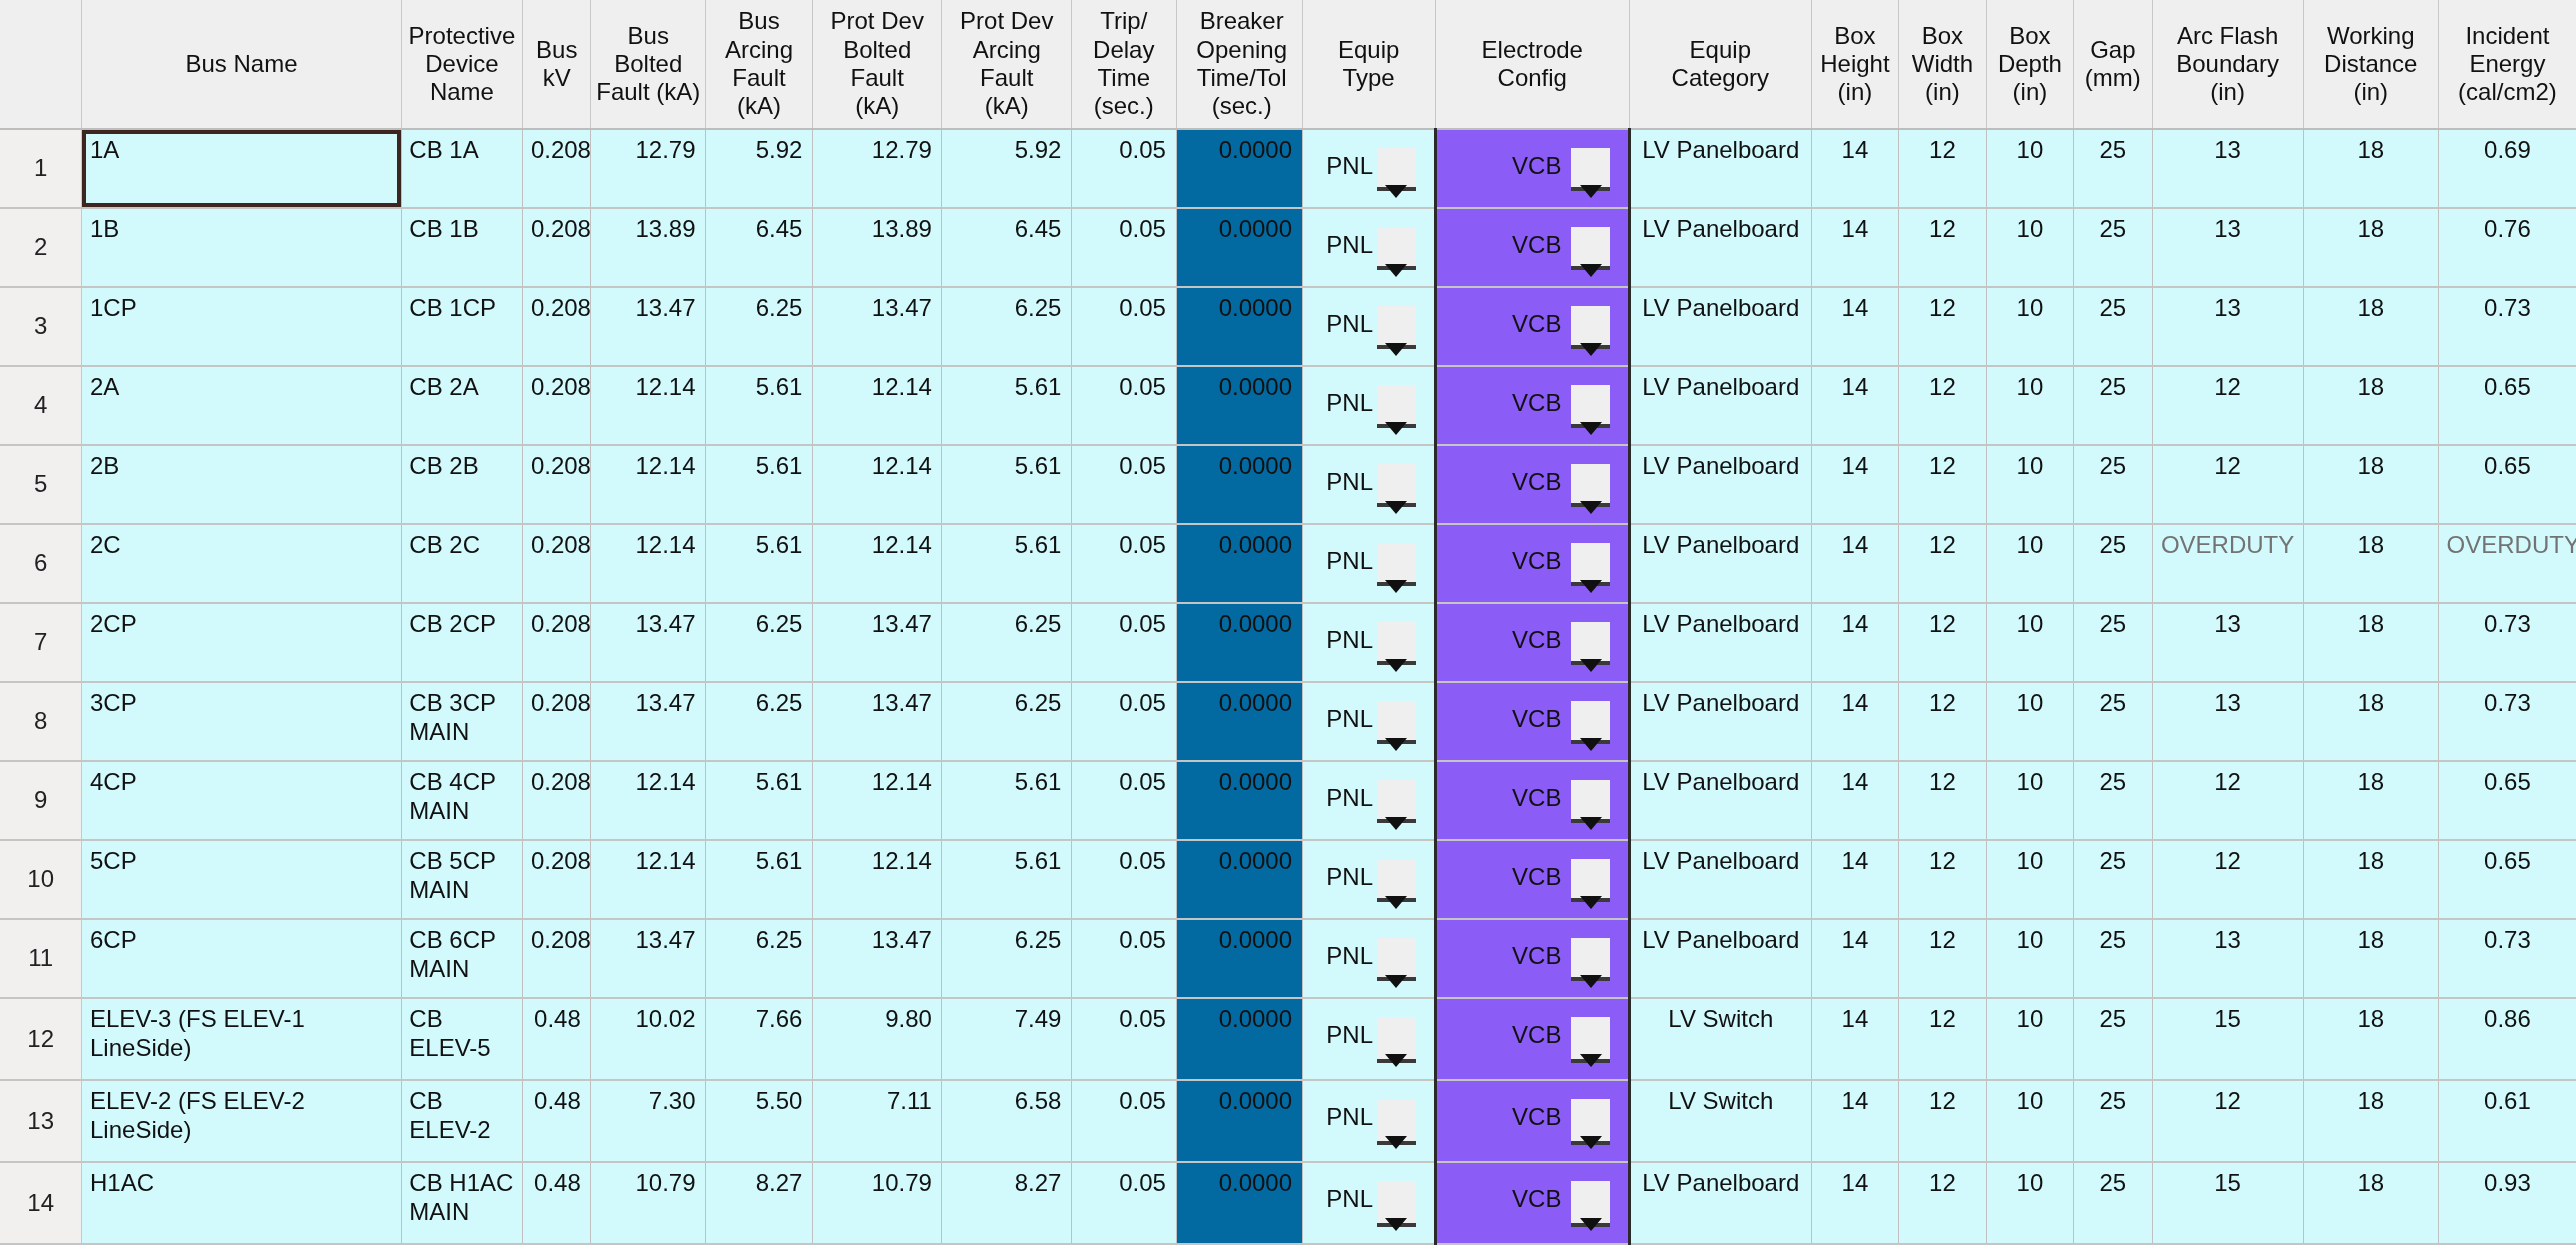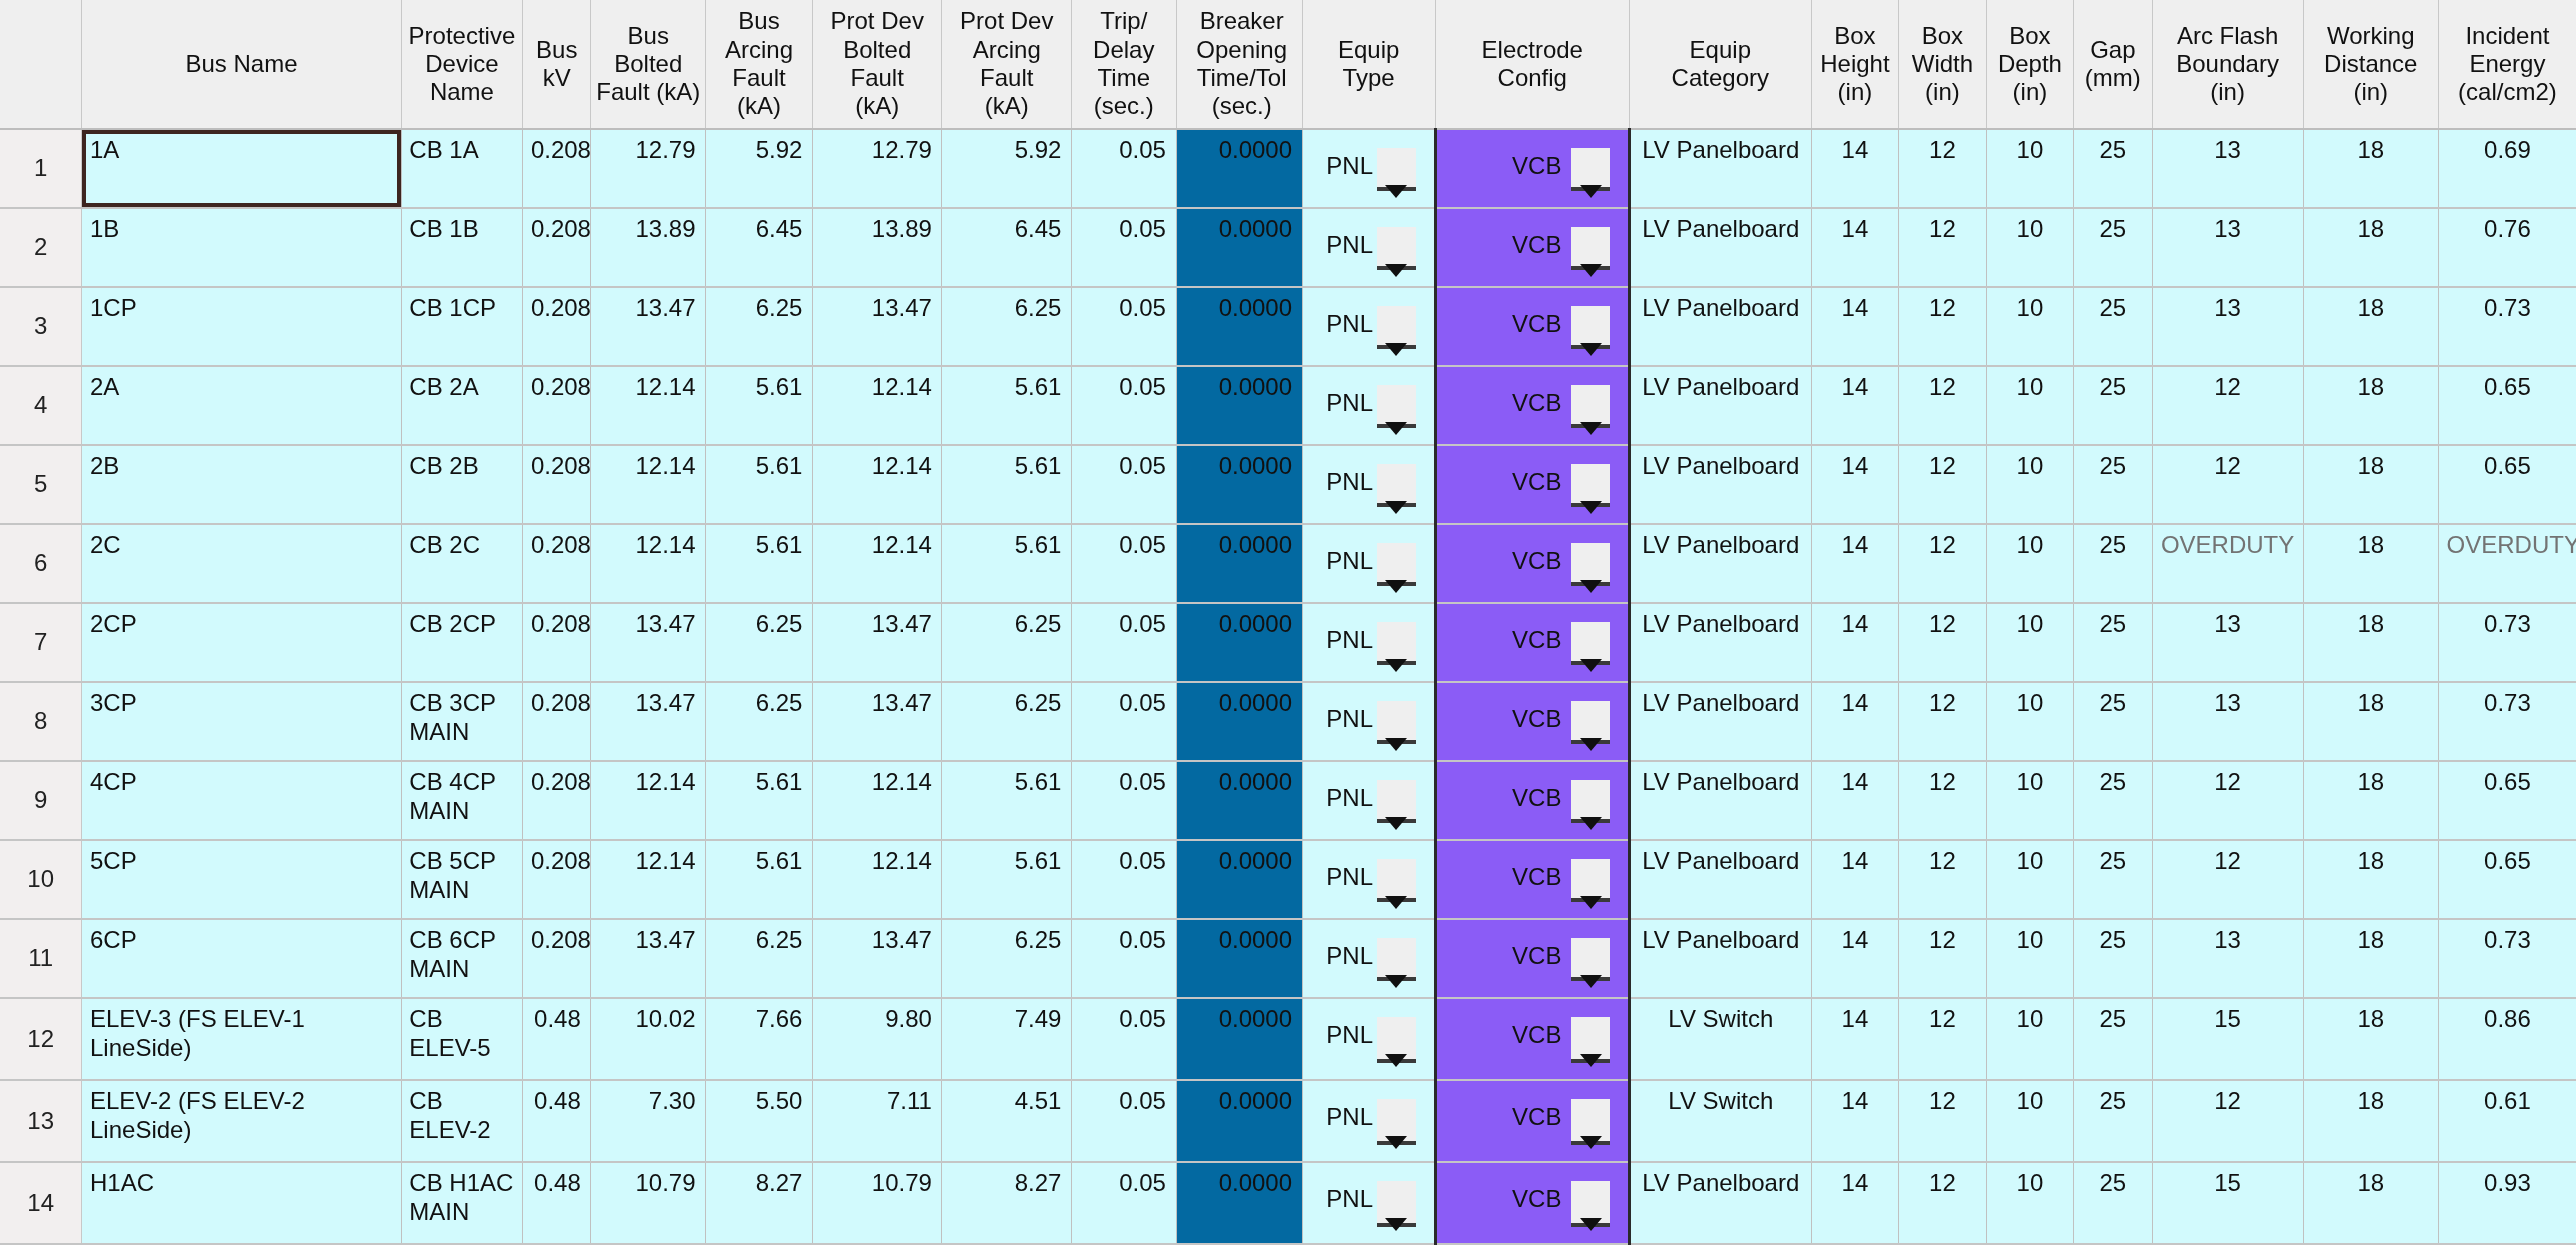--- a/index.html
+++ b/index.html
@@ -659,21 +659,21 @@
           <td class="ctr lastcol">0.86</td>
         </tr>
         <tr class="short">
           <td class="rowhdr">13</td>
           <td class="left">ELEV-2 (FS ELEV-2 LineSide)</td>
           <td class="left">CB ELEV-2</td>
           <td class="num">0.48</td>
           <td class="num">7.30</td>
           <td class="num">5.50</td>
           <td class="num">7.11</td>
-          <td class="num">4.51</td>
+          <td class="num">6.58</td>
           <td class="num">0.05</td>
           <td class="num white">0.0000</td>
           <td class="combo equip">
             <div class="combo-wrap">
               <div class="combo-val">PNL</div>
               <div class="combo-btn">
                 <span class="tri"></span>
               </div>
             </div>
           </td>

